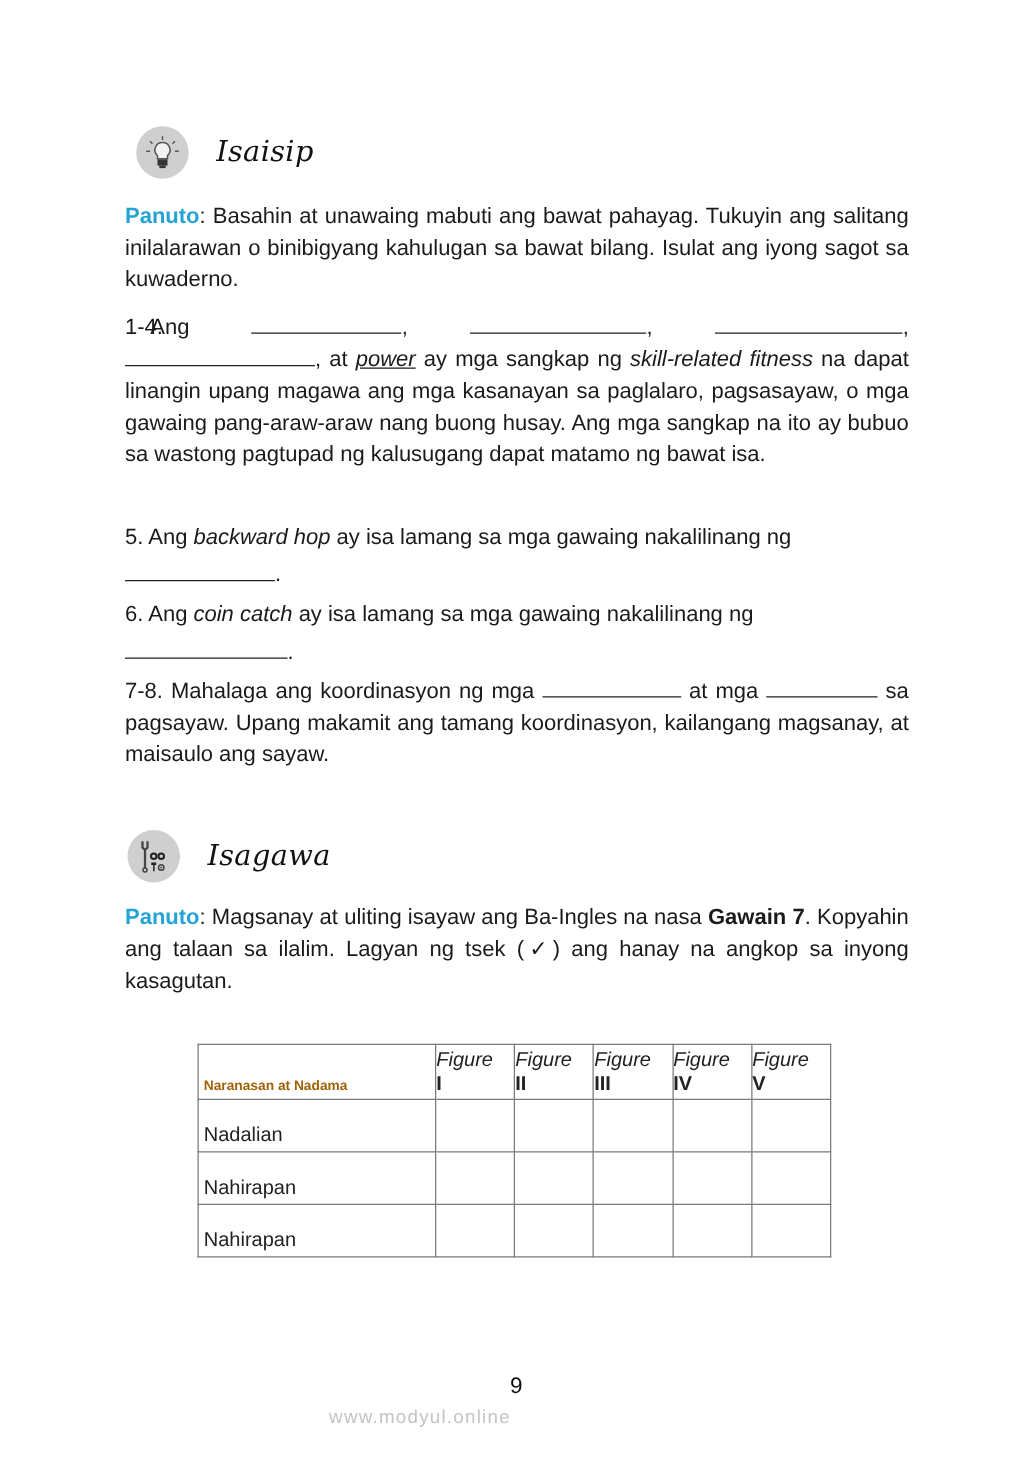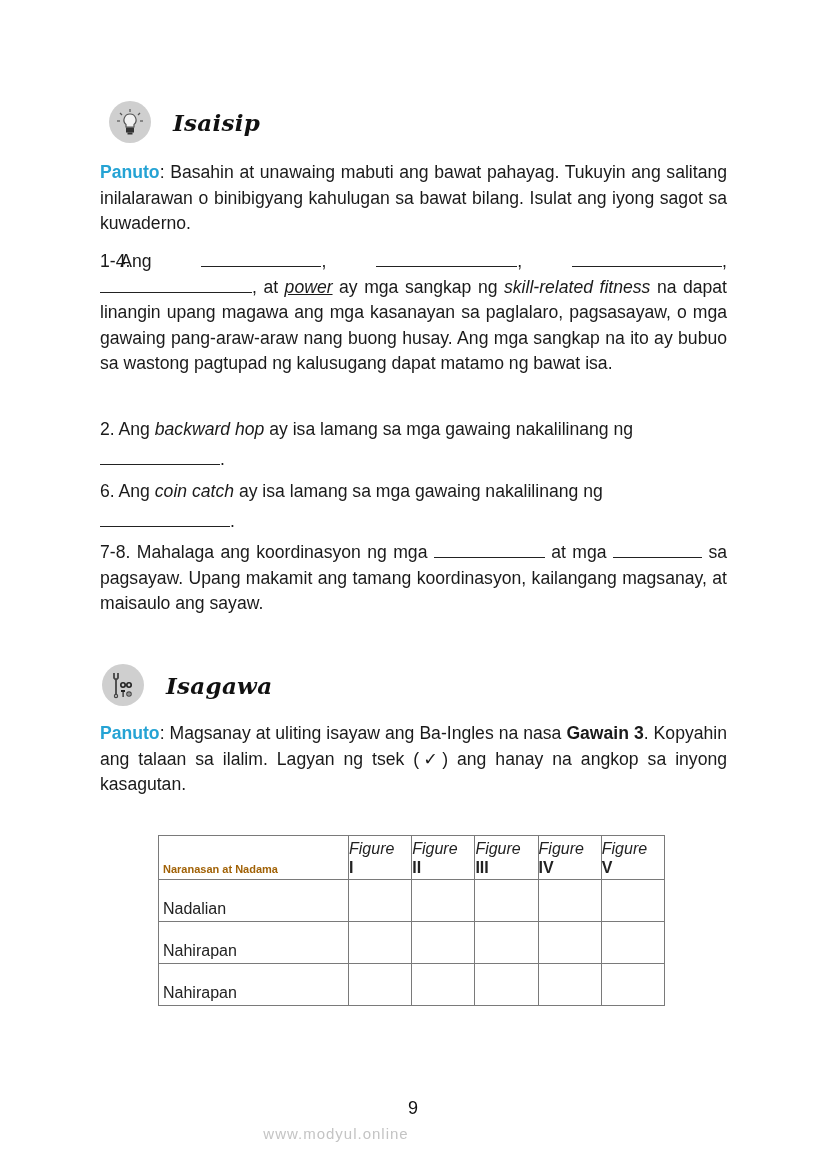--- a/index.html
+++ b/index.html
@@ -1,21 +1,21 @@
 <!DOCTYPE html>
 <html><head>
   <meta charset="utf-8">
   <style>
     * { margin: 0; padding: 0; box-sizing: border-box; }
     html, body { width: 826px; height: 1169px; background: #ffffff; }
     body { position: relative; font-family: "Liberation Sans", sans-serif; color: #1a1a1a; overflow: hidden; }
 
     .section-head { position: absolute; left: 102px; display: flex; align-items: center; }
     .section-icon { width: 42px; height: 42px; border-radius: 50%; background: #cfcfcf; display: flex; align-items: center; justify-content: center; }
-    .section-title { margin-left: 22px; font-family: "DejaVu Serif", serif; font-style: italic; font-weight: bold; font-size: 23px; color: #111; letter-spacing: 0.3px; }
+    .section-title { margin-left: 22px; font-family: "DejaVu Serif", serif; font-style: italic; font-weight: normal; font-size: 23px; color: #111; letter-spacing: 0.3px; }
 
     .para { position: absolute; left: 100px; width: 627px; font-size: 17.6px; line-height: 25.5px; text-align: justify; }
     .label-blue { color: #25a3d4; font-weight: bold; }
     .blank { display: inline-block; border-bottom: 1px solid #222; height: 14px; vertical-align: baseline; }
     .it { font-style: italic; }
     .u { text-decoration: underline; }
     .b { font-weight: bold; }
 
     .row14 { display: flex; justify-content: space-between; align-items: baseline; gap: 36px; }
 
@@ -64,21 +64,21 @@
     <span><span class="blank" style="width:120px;"></span><span>,</span></span>
     <span><span class="blank" style="width:141px;"></span><span>,</span></span>
     <span><span class="blank" style="width:150px;"></span><span>,</span></span>
   </div>
   <div>
     <span class="blank" style="width:152px;"></span><span>, at </span><span class="it u">power</span><span> ay mga sangkap ng </span><span class="it">skill-related fitness</span><span> na dapat linangin upang magawa ang mga kasanayan sa paglalaro, pagsasayaw, o mga gawaing pang-araw-araw nang buong husay. Ang mga sangkap na ito ay bubuo sa wastong pagtupad ng kalusugang dapat matamo ng bawat isa.</span>
   </div>
 </div>
 
 <div class="para" style="top:414px; line-height:30px;">
-  <span>2. Ang </span><span class="it">backward hop</span><span> ay isa lamang sa mga gawaing nakalilinang ng</span><br>
+  <span>5. Ang </span><span class="it">backward hop</span><span> ay isa lamang sa mga gawaing nakalilinang ng</span><br>
   <span class="blank" style="width:120px;"></span><span>.</span>
 </div>
 
 <div class="para" style="top:476px; line-height:30px;">
   <span>6. Ang </span><span class="it">coin catch</span><span> ay isa lamang sa mga gawaing nakalilinang ng</span><br>
   <span class="blank" style="width:130px;"></span><span>.</span>
 </div>
 
 <div class="para" style="top:540px;">
   <span>7-8. Mahalaga ang koordinasyon ng mga </span><span class="blank" style="width:111px;"></span><span> at mga </span><span class="blank" style="width:89px;"></span><span> sa pagsayaw. Upang makamit ang tamang koordinasyon, kailangang magsanay, at maisaulo ang sayaw.</span>
@@ -94,21 +94,21 @@
       <rect x="13" y="20" width="4" height="2" fill="#222"></rect>
       <rect x="14.5" y="22" width="1.2" height="5" fill="#222"></rect>
       <circle cx="21" cy="24" r="2.2" fill="none" stroke="#444" stroke-width="1.2"></circle>
       <circle cx="21" cy="24" r="0.8" fill="#444"></circle>
     </svg>
   </div>
   <div class="section-title">Isagawa</div>
 </div>
 
 <div class="para" style="top:721px;">
-  <span class="label-blue">Panuto</span><span>: Magsanay at uliting isayaw ang Ba-Ingles na nasa </span><span class="b">Gawain 3</span><span>. Kopyahin ang talaan sa ilalim. Lagyan ng tsek (✓) ang hanay na angkop sa inyong kasagutan.</span>
+  <span class="label-blue">Panuto</span><span>: Magsanay at uliting isayaw ang Ba-Ingles na nasa </span><span class="b">Gawain 7</span><span>. Kopyahin ang talaan sa ilalim. Lagyan ng tsek (✓) ang hanay na angkop sa inyong kasagutan.</span>
 </div>
 
 <table class="grid">
   <thead>
     <tr>
       <th class="first">Naranasan at Nadama</th>
       <th class="fig">
           <span class="fi">Figure</span>
           <span class="fn">I</span>
         </th>

